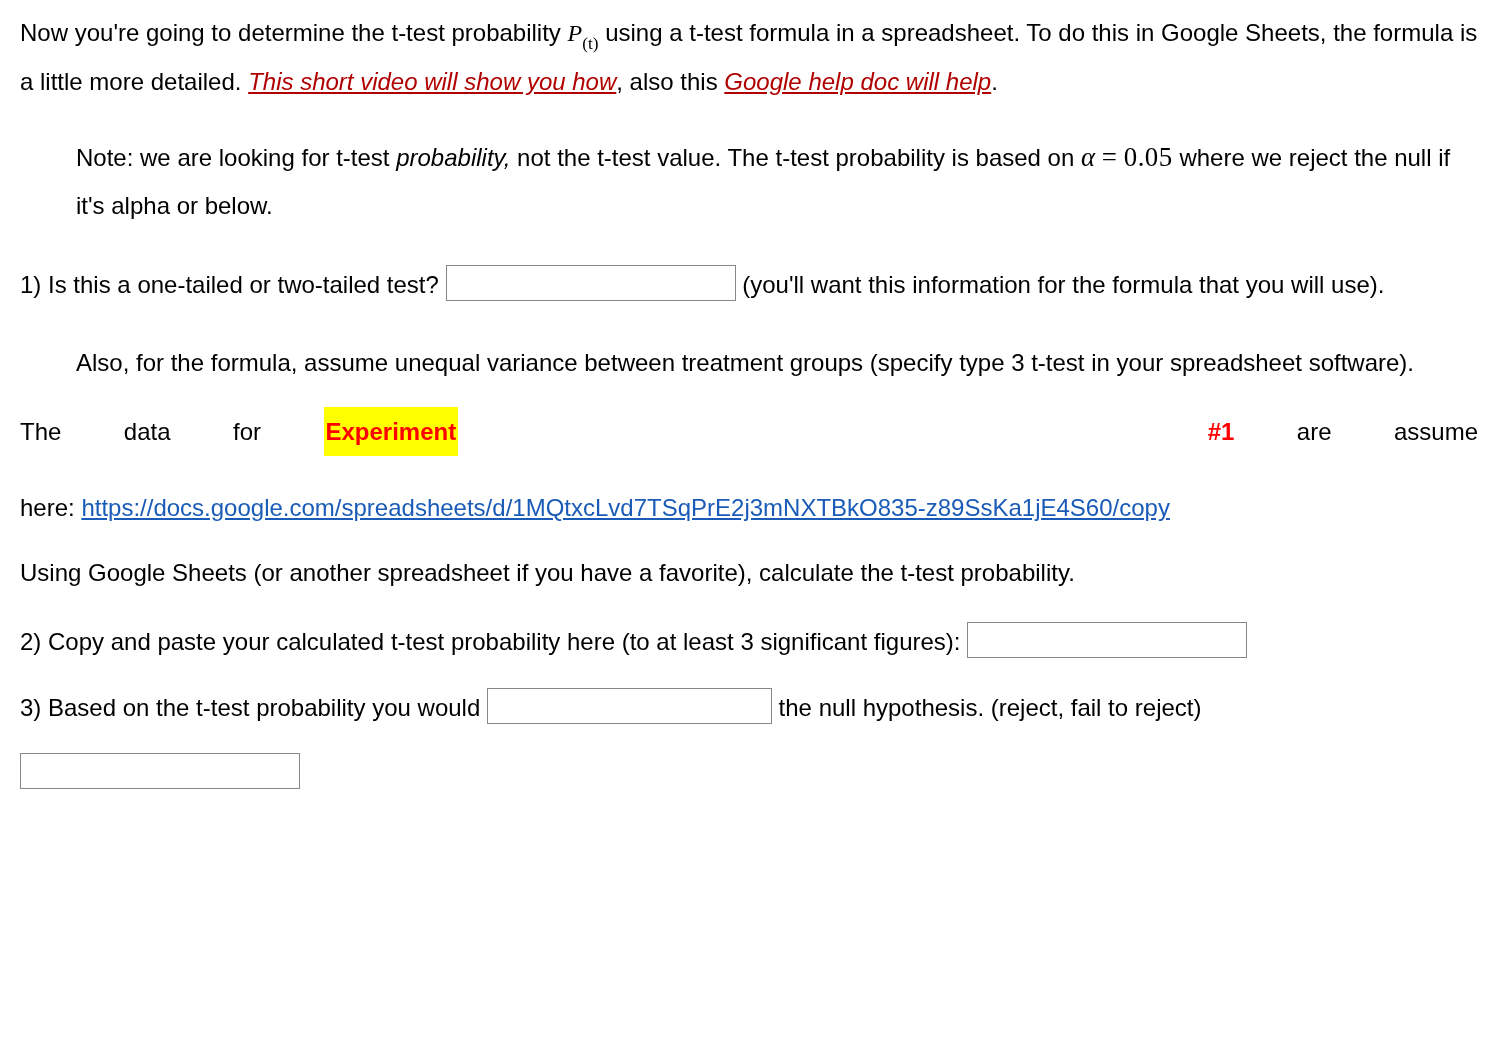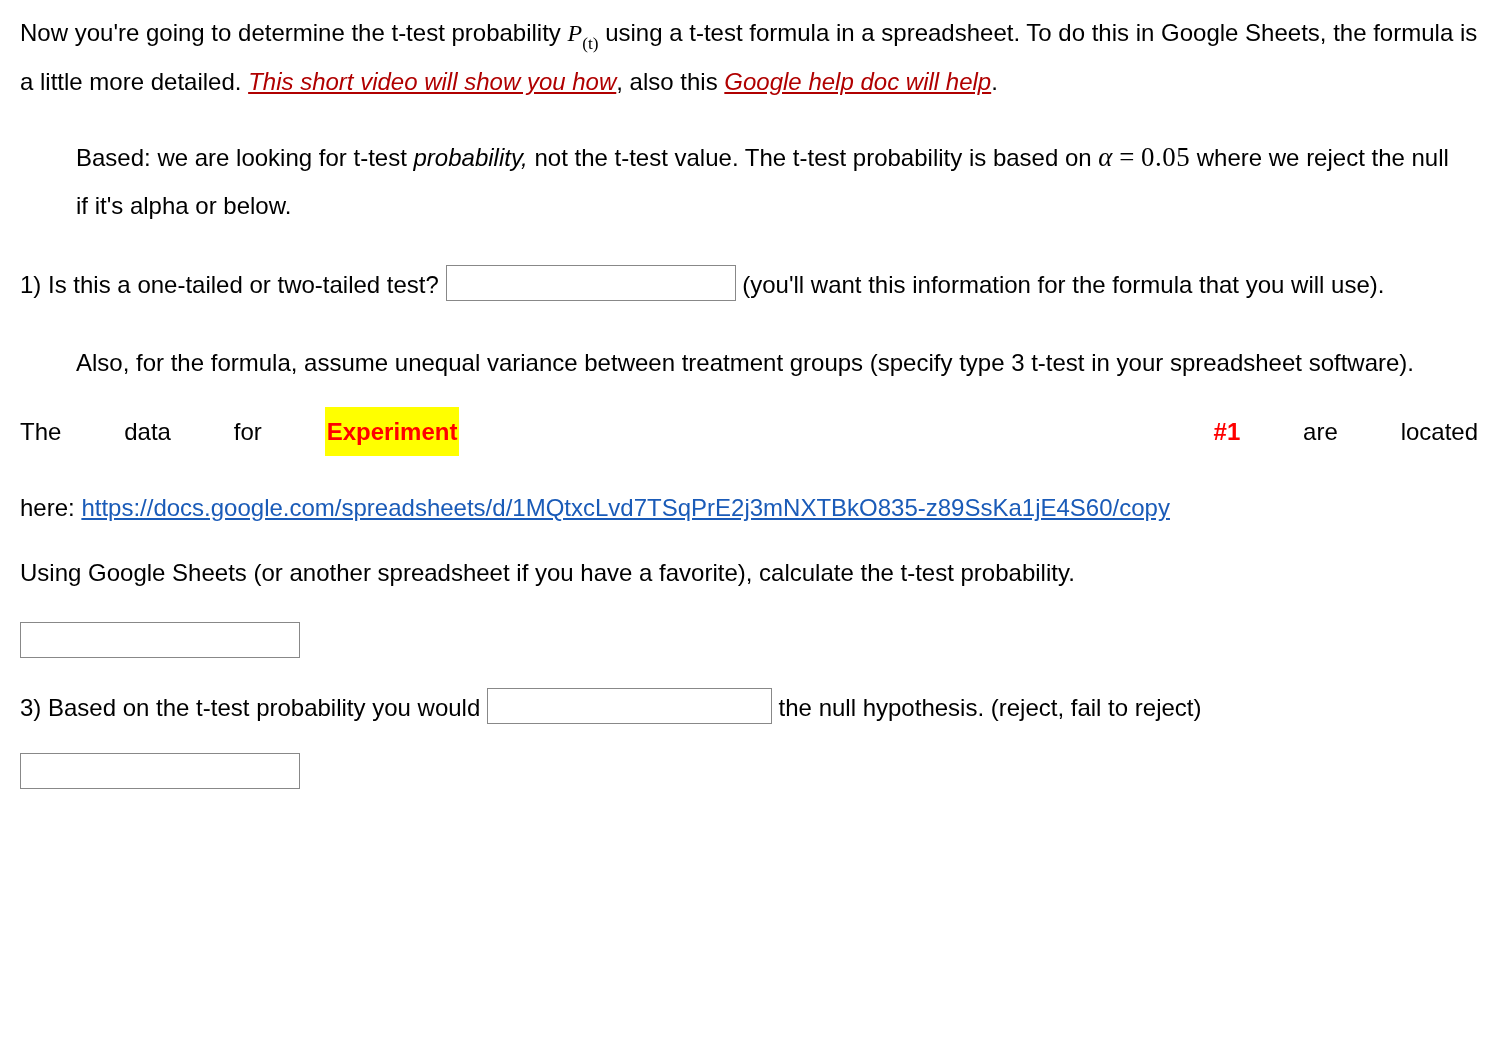--- a/index.html
+++ b/index.html
@@ -107,45 +107,45 @@
   }
 </style>
 </head>
 <body>
 
 <div class="para">
   <span>Now you're going to determine the t-test probability </span><span class="math"><span>P</span><span class="sub">(t)</span></span><span> using a t-test formula in a spreadsheet. To do this in Google Sheets, the formula is a little more detailed. </span><a href="#" class="red-link">This short video will show  you how</a><span>, also this </span><a href="#" class="red-link">Google help doc will help</a><span>.</span>
 </div>
 
 <div class="indent para">
-  <span>Based: we are looking for t-test </span><span class="italic">probability,</span><span> not the t-test value. The t-test probability is based on </span><span class="mathalpha"><span class="alpha">α</span><span> = </span><span class="val">0.05</span></span><span> where we reject the null if it's alpha or below.</span>
+  <span>Note: we are looking for t-test </span><span class="italic">probability,</span><span> not the t-test value. The t-test probability is based on </span><span class="mathalpha"><span class="alpha">α</span><span> = </span><span class="val">0.05</span></span><span> where we reject the null if it's alpha or below.</span>
 </div>
 
 <div class="para q1-line">
   <span>1) Is this a one-tailed or two-tailed test? </span><input type="text" class="blank md" style=""><span> (you'll want this information for the formula that you will use).</span>
 </div>
 
 <div class="indent para justify">Also, for the formula, assume unequal variance between treatment groups (specify type 3 t-test in your spreadsheet software).</div>
 
 <div class="para data-line justify justify-last" style="line-height:1.5;">
   <span>The</span>
   <span>data</span>
   <span>for</span>
   <span><span class="highlight">Experiment</span>&nbsp;&nbsp;&nbsp;&nbsp;&nbsp;&nbsp;&nbsp;&nbsp;&nbsp;&nbsp;&nbsp;&nbsp;<span class="redbold">#1</span></span>
   <span>are</span>
-  <span>located</span>
+  <span>assume</span>
 </div>
 <div class="para" style="margin-top:-10px;line-height:1.5;">
   <span>here: </span><a href="#" class="blue-link">https://docs.google.com/spreadsheets/d/1MQtxcLvd7TSqPrE2j3mNXTBkO835-z89SsKa1jE4S60/copy</a>
 </div>
 
 <div class="para" style="margin-top:24px;">Using Google Sheets (or another spreadsheet if you have a favorite), calculate the t-test probability.</div>
 
 <div class="para" style="margin-top:24px;">
-  <input type="text" class="blank w280" style="">
+  <span>2) Copy and paste your calculated t-test probability here (to at least 3 significant figures): </span><input type="text" class="blank w280" style="">
 </div>
 
 <div class="para" style="margin-top:20px;">
   <span>3) Based on the t-test probability you would </span><input type="text" class="blank w285" style=""><span> the null hypothesis. (reject, fail to reject)</span>
 </div>
 
 <div class="para q4-block" style="margin-top:20px;">
   <div class="q4-input-row">
     <input type="text" class="blank w280" style="">
   </div>

